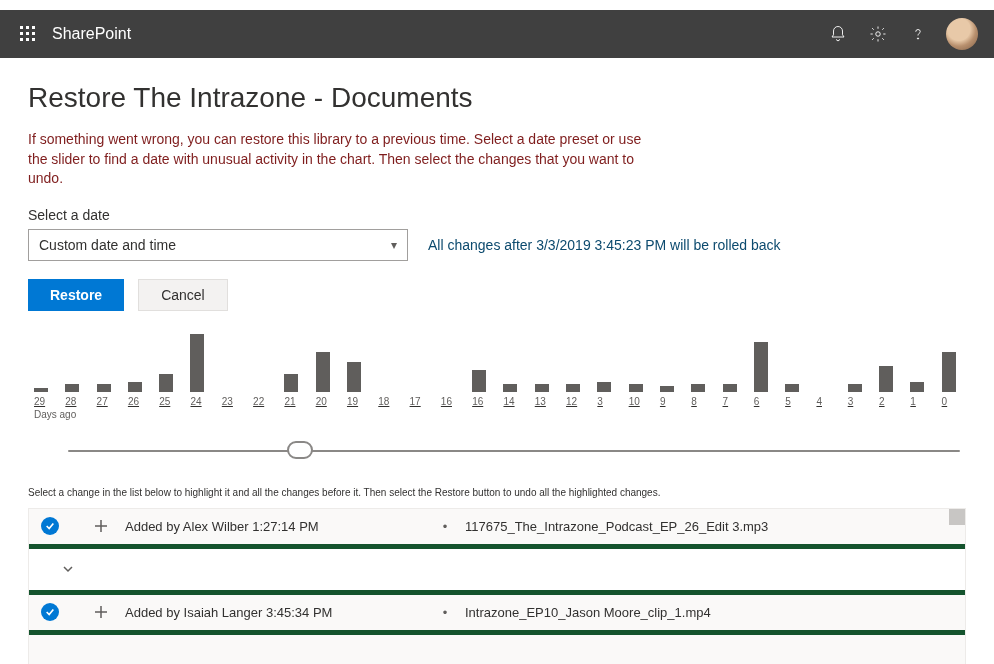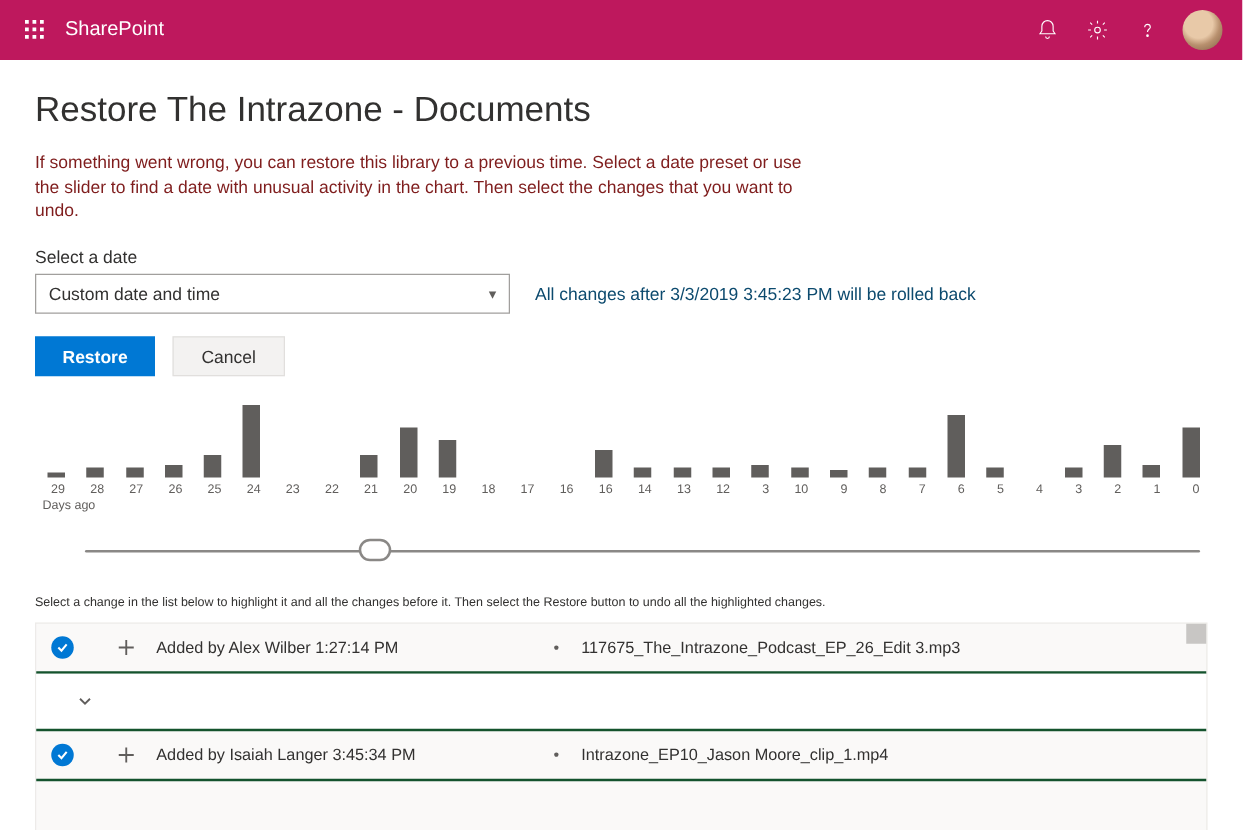--- a/index.html
+++ b/index.html
@@ -1,17 +1,17 @@
 <!DOCTYPE html>
 <html><head>
 <meta charset="utf-8">
 <style>
 * { box-sizing: border-box; margin: 0; padding: 0; }
 body { font-family: "Segoe UI", -apple-system, sans-serif; font-size: 14px; color: #323130; background: #fff; width: 994px; height: 664px; overflow: hidden; }
-.topbar { background: #be185d; color: #fff; height: 48px; display: flex; align-items: center; padding: 0 8px; }
+.topbar { background: #404040; color: #fff; height: 48px; display: flex; align-items: center; padding: 0 8px; margin-top: 10px; }
 .waffle { width: 40px; height: 40px; display:flex; align-items:center; justify-content:center; cursor:pointer; }
 .waffle svg { fill:#fff; }
 .brand { font-size: 16px; font-weight: 400; margin-left: 4px; }
 .top-spacer { flex:1; }
 .top-icon { width: 40px; height: 40px; display:flex; align-items:center; justify-content:center; cursor:pointer; }
 .top-icon svg { stroke:#fff; fill:none; stroke-width:1.2; }
 .avatar { width:32px; height:32px; border-radius:50%; background: radial-gradient(circle at 40% 35%, #e8c9a8 0 40%, #b8906e 60%, #7a5a42 100%); margin: 0 8px; cursor:pointer; }
 .content { padding: 24px 28px 0 28px; }
 h1 { font-size: 28px; font-weight: 300; color:#323130; margin-bottom: 16px; }
 .desc { color:#7f1d1d; font-size:14px; line-height:1.4; max-width:620px; margin-bottom:18px; }
@@ -20,30 +20,30 @@
 .dropdown { width: 380px; height:32px; border:1px solid #a19f9d; display:flex; align-items:center; justify-content:space-between; padding:0 10px; cursor:pointer; background:#fff; }
 .dropdown .chev { font-size:12px; color:#605e5c; }
 .rollback-msg { color:#0c4a6e; font-size:14px; }
 .btnrow { display:flex; gap:14px; margin-bottom:26px; }
 .btn { height:32px; padding:0 22px; border:none; cursor:pointer; font-size:14px; }
 .btn-primary { background:#0078d4; color:#fff; font-weight:600; }
 .btn-default { background:#f3f2f1; color:#323130; border:1px solid #e1dfdd; }
 .slider-label { font-size:14px; margin-bottom:10px; }
 .chart-wrap { position:relative; height:90px; margin-top:6px; }
 .chart { display:flex; align-items:flex-end; justify-content:space-between; height:70px; padding:0 6px; }
-.bar-col { width:18px; display:flex; flex-direction:column; align-items:flex-end; }
+.bar-col { width:18px; display:flex; flex-direction:column; align-items:flex-start;text-decoration:underline; }
 .bar { width:14px; background:#605e5c; }
 .tick { font-size:10px; color:#605e5c; margin-top:4px; }
 .axis-title { font-size:10px; color:#605e5c; margin-top:2px; padding-left:6px; }
 .slider-track { position:relative; height:20px; margin:14px 6px 0 40px; }
 .slider-line { position:absolute; top:9px; left:0; right:0; height:2px; background:#8a8886; border-radius:1px; }
 .slider-thumb { position:absolute; top:0; width:26px; height:18px; background:#fff; border:2px solid #8a8886; border-radius:10px; cursor:grab; }
 .list-label { font-size:10px; margin:26px 0 10px 0; }
 .list { border:1px solid #edebe9; background:#faf9f8; position:relative; }
-.list-row { display:grid; grid-template-columns: 48px 48px 300px 40px 1fr; align-items:center; height:40px; border-bottom:2px solid #14532d; font-size:13px; }
+.list-row { display:grid; grid-template-columns: 48px 48px 300px 40px 1fr; align-items:center; height:40px; border-bottom:5px solid #14532d; font-size:13px; }
 .list-row.group { grid-template-columns: 60px 1fr; height:46px; background:#fff; font-size:18px; color:#323130; }
 .list-row .chevron-cell { display:flex; justify-content:flex-end; padding-right:14px; }
 .check { width:18px; height:18px; border-radius:50%; background:#0078d4; display:flex; align-items:center; justify-content:center; margin-left:12px; cursor:pointer; }
 .check svg { stroke:#fff; stroke-width:2; fill:none; }
 .icon-cell { display:flex; justify-content:center; color:#605e5c; }
 .bullet { text-align:center; color:#605e5c; }
 .scrollbar-stub { position:absolute; right:0; top:0; width:16px; height:16px; background:#c8c6c4; }
 </style>
 </head>
 <body>

